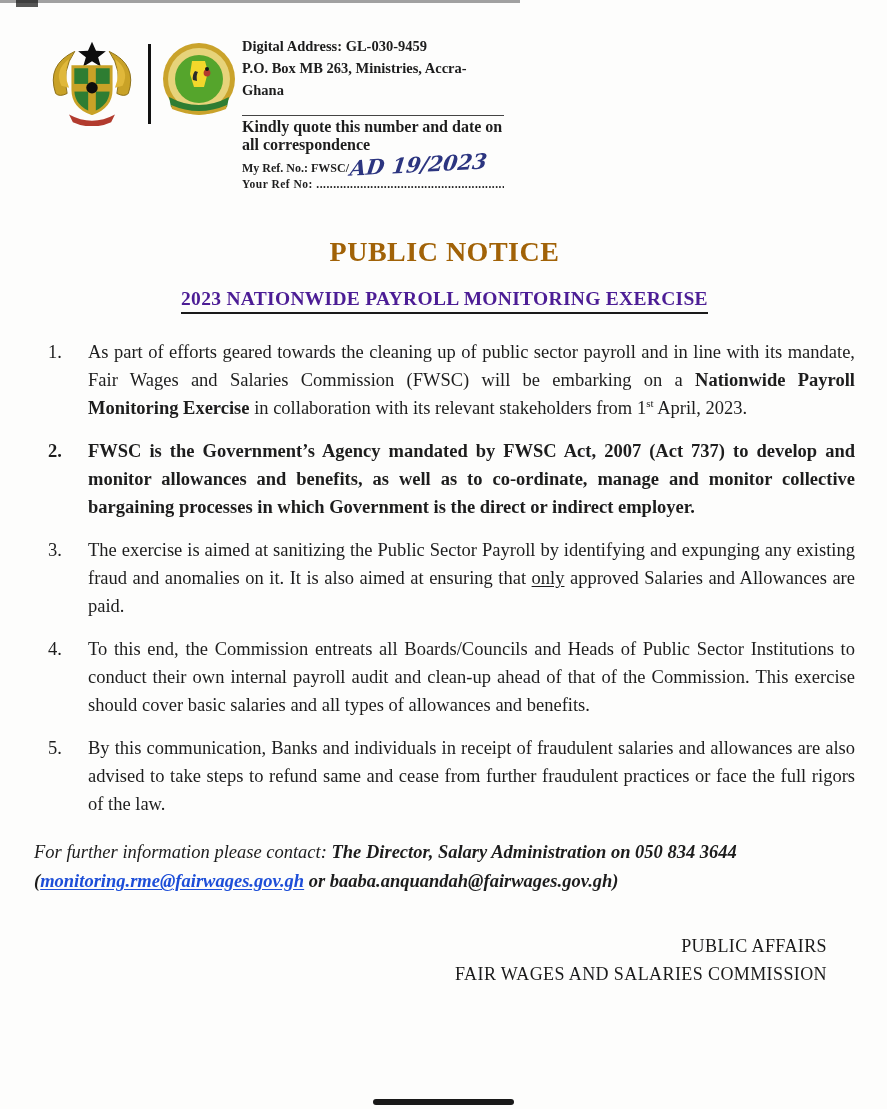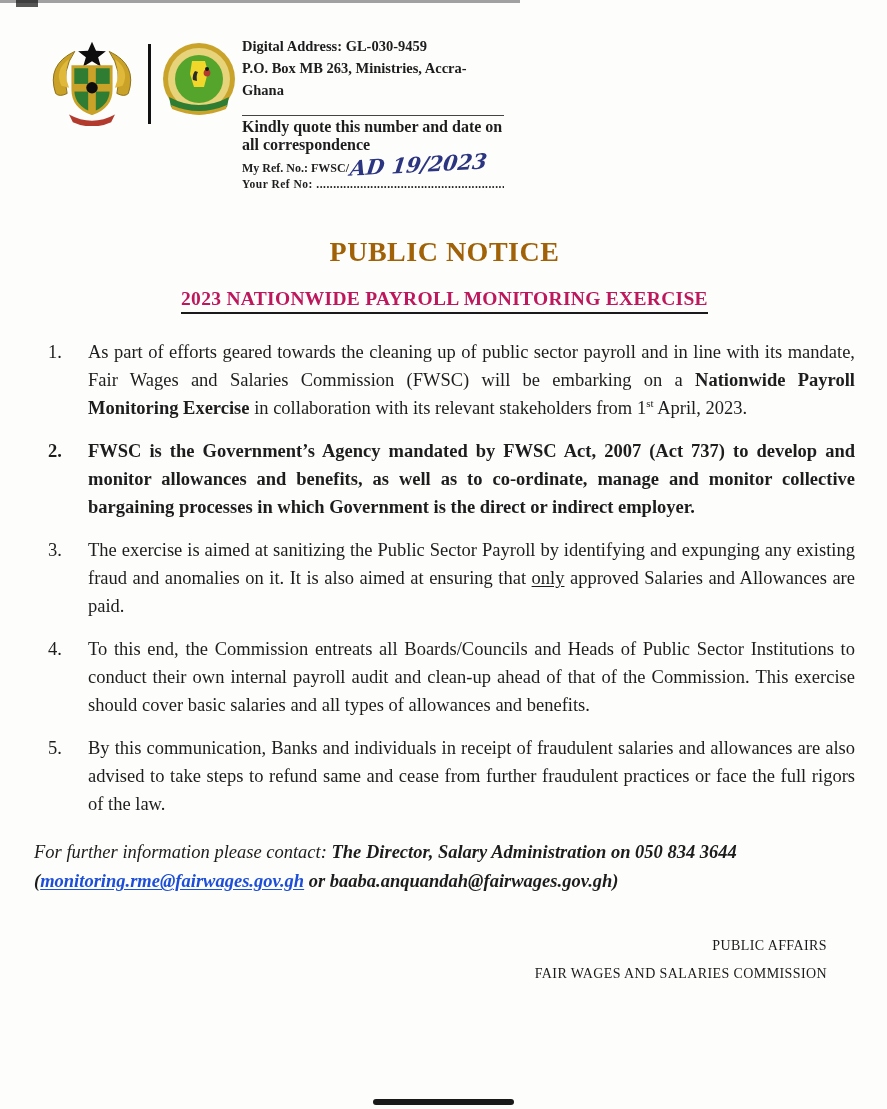--- a/index.html
+++ b/index.html
@@ -49,38 +49,38 @@
   
   .title { text-align: center; font-size: 28px; font-weight: bold; letter-spacing: .5px; margin-top: 46px; color: #a16207; }
   .subtitle-wrap { text-align: center; margin-top: 20px; }
   .subtitle {
     display: inline-block;
     font-size: 19.5px;
     font-weight: bold;
     letter-spacing: .3px;
     border-bottom: 2.5px solid #1a1a1a;
     padding-bottom: 2px;
-    color: #be185d;
+    color: #4c1d95;
   }
 
   
   .items { margin: 24px 0 0 14px; }
   .item { display: flex; margin-bottom: 15px; font-size: 18.5px; line-height: 28px; }
   .item .num { width: 40px; flex: none; }
   .item .itext { flex: 1; text-align: justify; }
   .bold { font-weight: bold; }
   .uline { text-decoration: underline; text-underline-offset: 2px; }
   sup { font-size: .6em; vertical-align: super; line-height: 0; }
 
   
   .contact { margin-top: 20px; font-size: 18.5px; line-height: 29px; text-align: left; font-style: italic; }
   .email-link { color: #1d4ed8; font-weight: bold; text-decoration: underline; text-underline-offset: 2px; cursor: pointer; }
 
   
-  .signature { margin-top: 36px; text-align: right; padding-right: 28px; font-size: 14px; line-height: 28px; letter-spacing: .4px; color: #1a1a1a; }
+  .signature { margin-top: 36px; text-align: right; padding-right: 28px; font-size: 18px; line-height: 28px; letter-spacing: .4px; color: #1a1a1a; }
 </style>
 </head>
 <body>
 
 <div class="page">
 
   <div class="scan-top-line"></div>
   <div class="scan-top-speck"></div>
 
   <div class="header">

